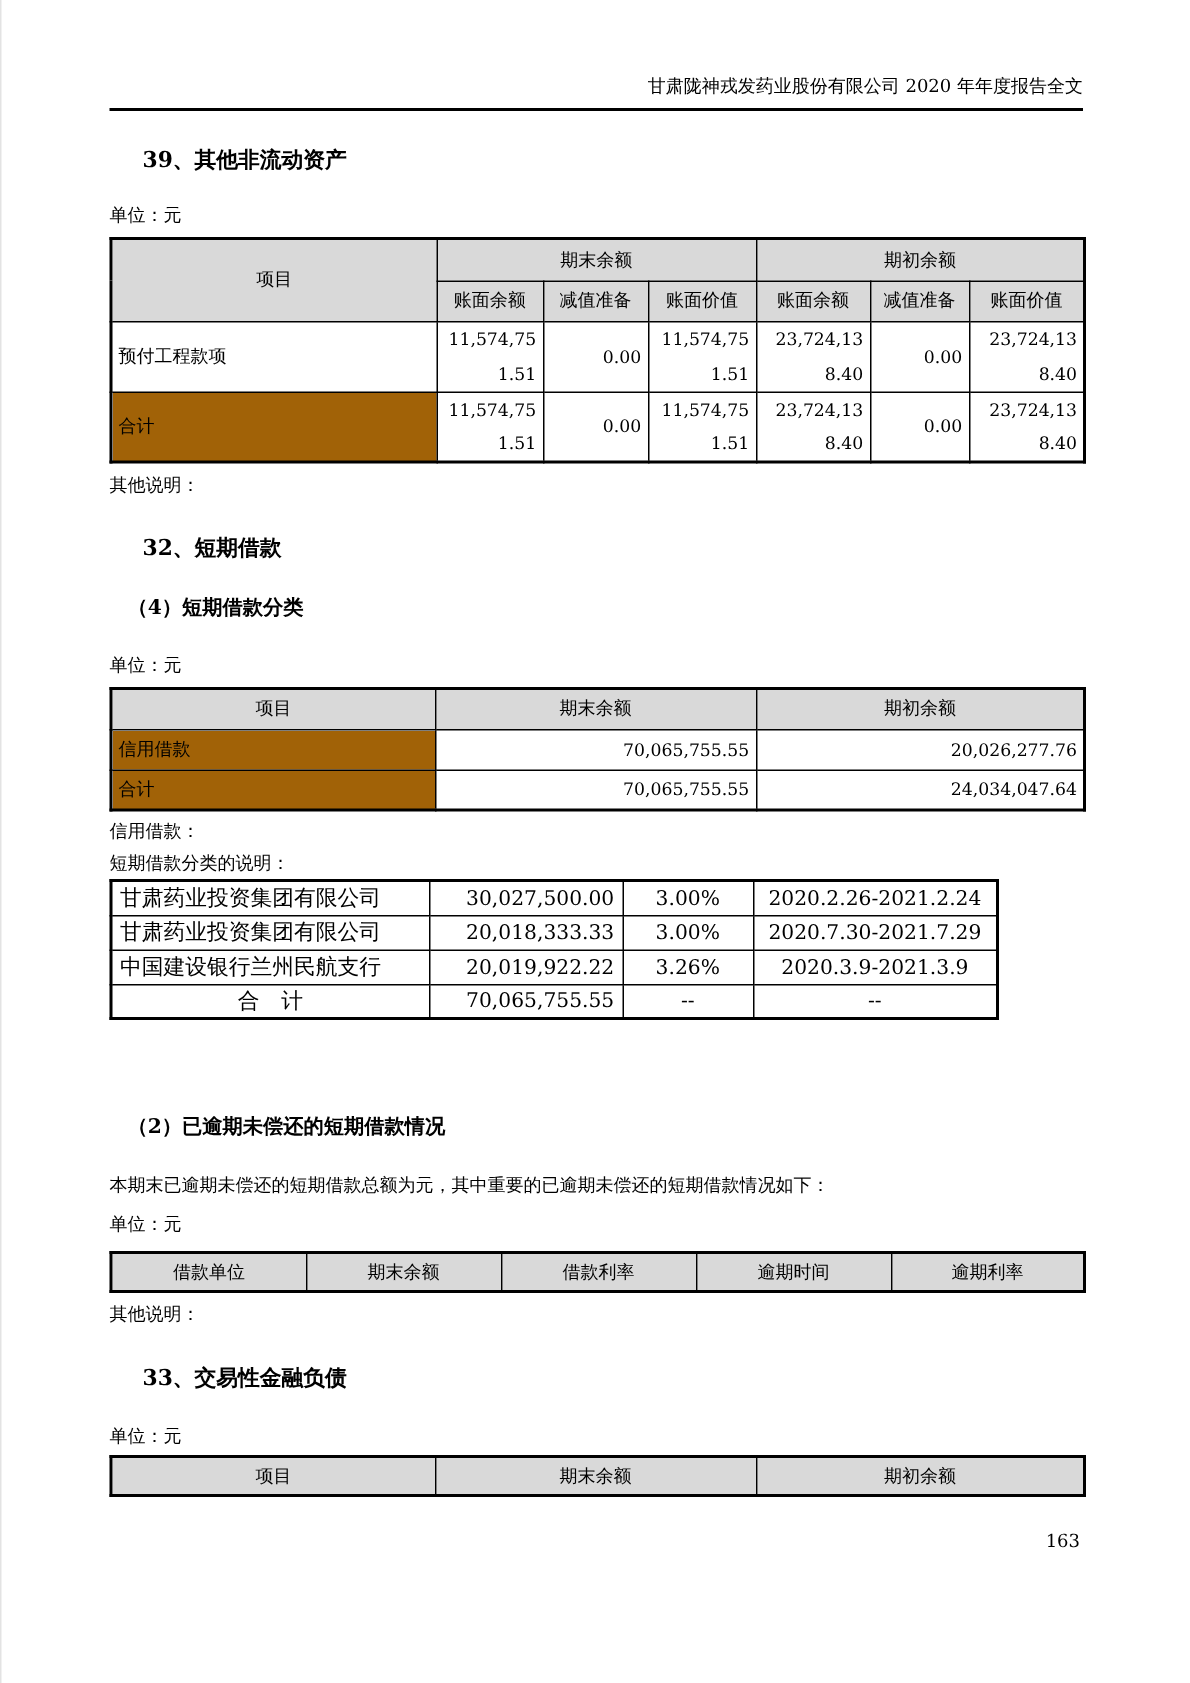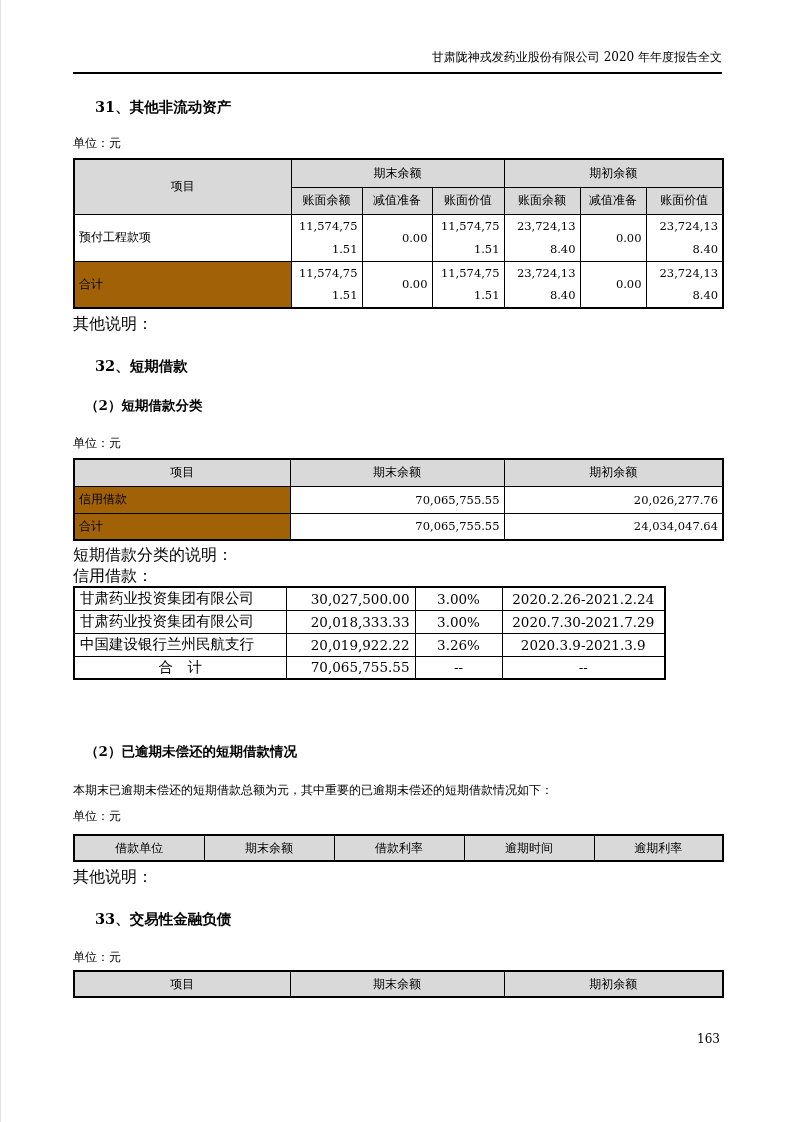--- a/index.html
+++ b/index.html
@@ -11,42 +11,42 @@
   }
   .content { width:649px; margin-left:72px; }
 
   .doc-header {
     margin-top:50px; padding-bottom:7px; border-bottom:2px solid #000;
     text-align:right; font-size:12px; line-height:15px;
   }
   .sec-title { font-size:14.5px; font-weight:bold; padding-left:22px; line-height:18px; }
   .sub-title { font-size:13.5px; font-weight:bold; padding-left:12px; line-height:17px; }
   .unit { font-size:12px; line-height:15px; }
-  .note { font-size:16px; line-height:15px; }
+  .note { font-size:12px; line-height:15px; }
   .para { font-size:12px; line-height:16px; }
 
   table.t {
     border-collapse:collapse; table-layout:fixed;
     border:2px solid #000; font-size:12px;
   }
   table.t td {
     border:1px solid #000; padding:0 4px;
     vertical-align:middle; overflow:hidden;
   }
   .hd { background:#d9d9d9; text-align:center; }
   .gLbl { background:#a16207; text-align:left; }
   .wLbl { background:#ffffff; text-align:left; }
   .num { text-align:right; font-size:11.5px; }
   .wrapnum { word-break:break-all; line-height:1.95; }
   .ctr { text-align:center; }
 
   #t-credit { font-size:14.5px; }
   #t-credit td { padding:0 5px; }
 
-  .pageno { text-align:right; font-size:12px; margin-top:34px; padding-right:2px; }
+  .pageno { text-align:right; font-size:12px; margin-top:22px; padding-right:2px; }
 
   .mt-title31 { margin-top:24px; }
   .mt-unit31  { margin-top:20px; }
   .mt-table1  { margin-top:7px; }
   .mt-note31  { margin-top:7px; }
   .mt-title32 { margin-top:26px; }
   .mt-sub1    { margin-top:22px; }
   .mt-unit32  { margin-top:22px; }
   .mt-table2  { margin-top:7px; }
   .mt-cnote   { margin-top:6px; }
@@ -61,21 +61,21 @@
   .mt-unit33  { margin-top:22px; }
   .mt-table5  { margin-top:5px; }
 </style>
 </head>
 <body>
 
 <div class="content">
 
   <div class="doc-header">甘肃陇神戎发药业股份有限公司 2020 年年度报告全文</div>
 
-  <div class="sec-title mt-title31">31、其他非流动资产</div>
+  <div class="sec-title mt-title31">39、其他非流动资产</div>
 
   <div class="unit mt-unit31">单位：元</div>
 
   <table class="t mt-table1" style="width:649px">
     <colgroup>
       <col style="width:217px">
         <col style="width:71px">
         <col style="width:70px">
         <col style="width:72px">
       <col style="width:76px">
@@ -114,21 +114,21 @@
       <td class="num">0.00</td>
       <td class="num wrapnum">23,724,138.40</td>
     </tr>
   </tbody>
     </table>
 
   <div class="note mt-note31">其他说明：</div>
 
   <div class="sec-title mt-title32">32、短期借款</div>
 
-  <div class="sub-title mt-sub1">（2）短期借款分类</div>
+  <div class="sub-title mt-sub1">（4）短期借款分类</div>
 
   <div class="unit mt-unit32">单位：元</div>
 
   <table class="t mt-table2" style="width:649px">
     <colgroup>
         <col style="width:216px">
         <col style="width:214px">
         <col style="width:219px">
       </colgroup>
     <tbody>
@@ -143,22 +143,22 @@
       <td class="num">20,026,277.76</td>
     </tr>
     <tr style="height:27px">
       <td class="gLbl">合计</td>
       <td class="num">70,065,755.55</td>
       <td class="num">24,034,047.64</td>
     </tr>
   </tbody>
     </table>
 
+  <div class="note mt-clabel">信用借款：</div>
   <div class="note mt-cnote">短期借款分类的说明：</div>
-  <div class="note mt-clabel">信用借款：</div>
 
   <table class="t mt-table3" id="t-credit" style="width:591px">
     <colgroup>
         <col style="width:212px">
         <col style="width:129px">
         <col style="width:87px">
         <col style="width:163px">
       </colgroup>
     <tbody>
         <tr style="height:23px">

